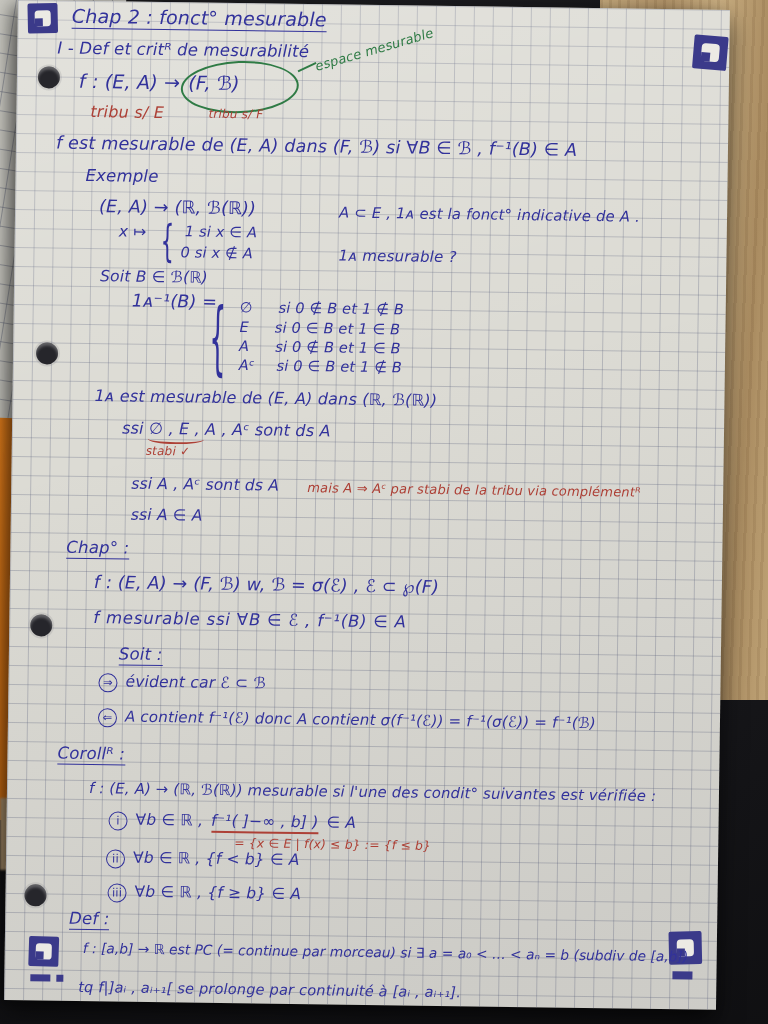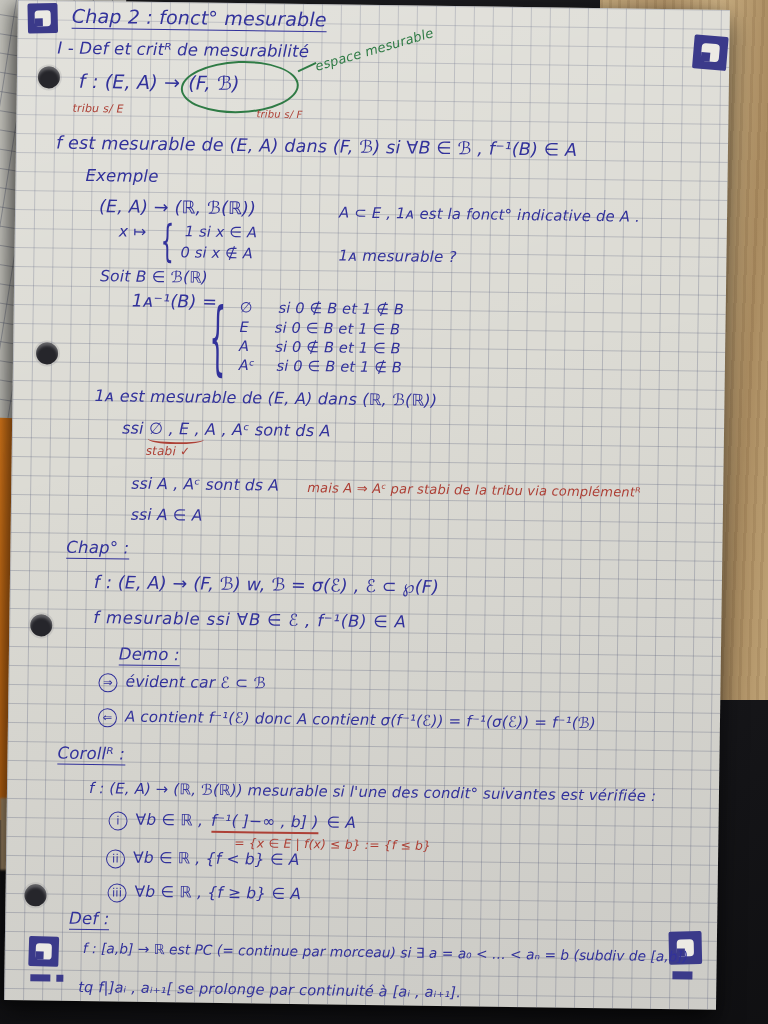--- a/index.html
+++ b/index.html
@@ -94,22 +94,22 @@
     <div class="hw" style="left:54px;top:5px;font-size:19px;"><span class="head">Chap 2 : fonct° mesurable</span></div>
     <div class="hw" style="left:40px;top:39px;font-size:16.5px;">I - Def et critᴿ de mesurabilité</div>
 
     <div class="hw row" style="left:62px;top:70px;font-size:19px;">
       <span>f : (E, A) →</span>
       <span>(F, ℬ)</span>
     </div>
     <div class="oval" style="left:164px;top:58px;width:114px;height:48px;transform:rotate(-3deg);"></div>
     <div class="gline" style="left:280px;top:62px;width:20px;height:2px;transform:rotate(-26deg);"></div>
     <div class="hw green" style="left:296px;top:38px;font-size:13px;transform:rotate(-17deg);">espace mesurable</div>
-    <div class="hw red" style="left:56px;top:102px;font-size:11px;">tribu s/ E</div>
-    <div class="hw red" style="left:192px;top:105px;font-size:10px;padding-left:48px;">tribu s/ F</div>
+    <div class="hw red" style="left:74px;top:102px;font-size:16px;">tribu s/ E</div>
+    <div class="hw red" style="left:192px;top:105px;font-size:12px;">tribu s/ F</div>
 
     <div class="hw" style="left:40px;top:133px;font-size:17.5px;">f est mesurable de (E, A) dans (F, ℬ) si ∀B ∈ ℬ , f⁻¹(B) ∈ A</div>
 
     <div class="hw" style="left:70px;top:166px;font-size:16.5px;">Exemple</div>
     <div class="hw" style="left:84px;top:196px;font-size:17.5px;">(E, A) → (ℝ, ℬ(ℝ))</div>
     <div class="hw" style="left:324px;top:200px;font-size:14.8px;">A ⊂ E , 1ᴀ est la fonct° indicative de A .</div>
     <div class="hw" style="left:104px;top:222px;font-size:15.5px;">x ↦</div>
     <div class="brace" style="left:146px;top:214px;font-size:21px;transform:scaleY(2.1);">{</div>
     <div class="hw" style="left:170px;top:221px;font-size:14.5px;">1 si x ∈ A</div>
     <div class="hw" style="left:166px;top:242px;font-size:14.5px;">0 si x ∉ A</div>
@@ -139,21 +139,21 @@
     <div class="hw" style="left:110px;top:418px;font-size:16px;">ssi ∅ , E , A , Aᶜ sont ds A</div>
     <div class="arc" style="left:136px;top:432px;width:56px;height:8px;"></div>
     <div class="hw red" style="left:134px;top:443px;font-size:12px;">stabi ✓</div>
     <div class="hw" style="left:120px;top:474px;font-size:15.5px;">ssi A , Aᶜ sont ds A</div>
     <div class="hw red" style="left:296px;top:477px;font-size:13px;">mais A ⇒ Aᶜ par stabi de la tribu via complémentᴿ</div>
     <div class="hw" style="left:120px;top:505px;font-size:15.5px;">ssi A ∈ A</div>
 
     <div class="hw" style="left:56px;top:538px;font-size:16.5px;"><span class="head">Chap° :</span></div>
     <div class="hw" style="left:84px;top:572px;font-size:17.5px;">f : (E, A) → (F, ℬ) w, ℬ = σ(ℰ) , ℰ ⊂ ℘(F)</div>
     <div class="hw" style="left:84px;top:608px;font-size:16.5px;letter-spacing:.8px;">f mesurable ssi ∀B ∈ ℰ , f⁻¹(B) ∈ A</div>
-    <div class="hw" style="left:110px;top:644px;font-size:16.5px;"><span class="head">Demo :</span></div>
+    <div class="hw" style="left:110px;top:644px;font-size:16.5px;"><span class="head">Soit :</span></div>
     <div class="hw row" style="left:90px;top:672px;font-size:15.5px;">
       <span class="circ">⇒</span>
       <span>évident car ℰ ⊂ ℬ</span>
     </div>
     <div class="hw row" style="left:90px;top:707px;font-size:15px;">
       <span class="circ">⇐</span>
       <span>A contient f⁻¹(ℰ) donc A contient σ(f⁻¹(ℰ)) = f⁻¹(σ(ℰ)) = f⁻¹(ℬ)</span>
     </div>
 
     <div class="hw" style="left:50px;top:744px;font-size:16.5px;"><span class="head">Corollᴿ :</span></div>

